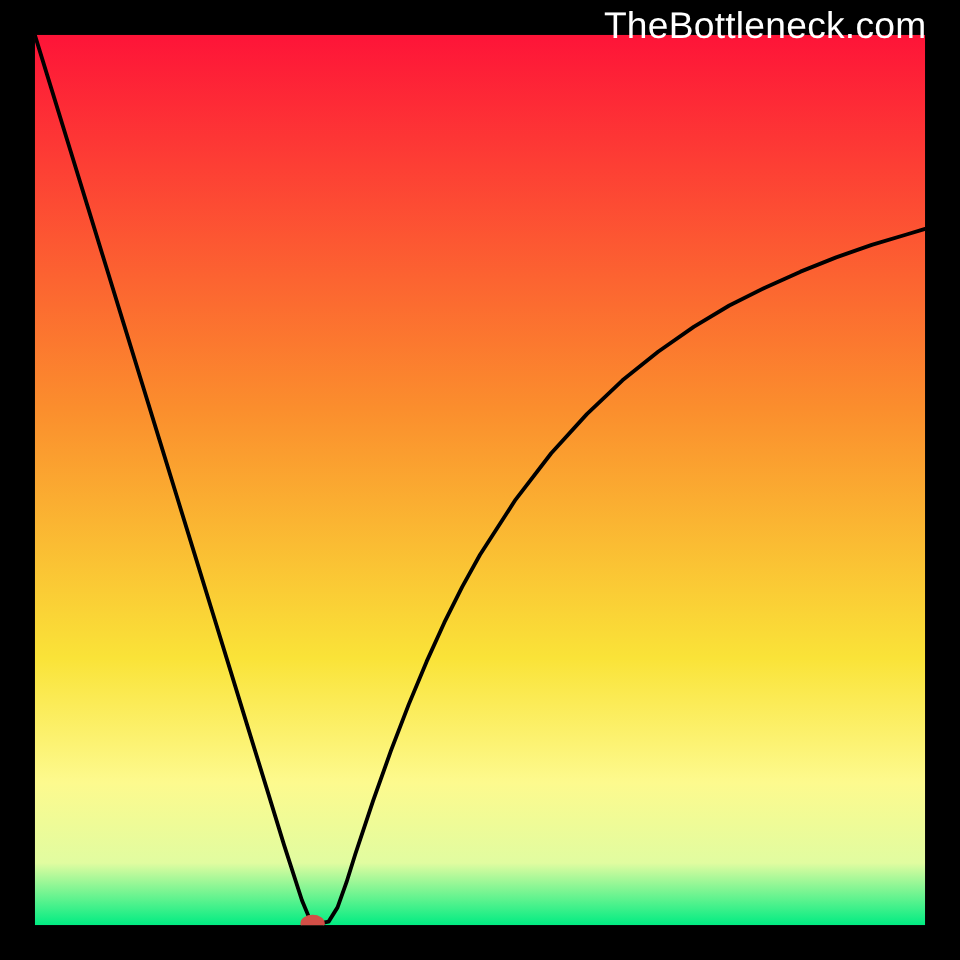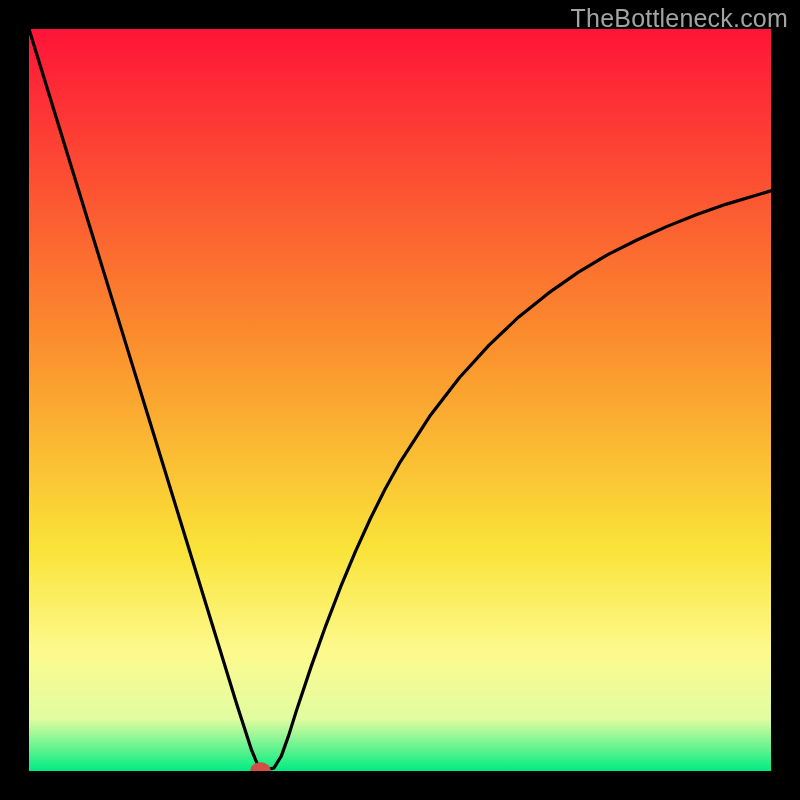--- a/index.html
+++ b/index.html
@@ -13,23 +13,23 @@
   }
   .frame {
     position: relative;
     width: 800px;
     height: 800px;
     background: #000;
   }
   .watermark {
     position: absolute;
     top: 4px;
-    right: 12px;
-    color: #a3a3a3;
-    font-size: 25px;
+    right: 28px;
+    color: #ffffff;
+    font-size: 31px;
     font-weight: 500;
     letter-spacing: 0.2px;
     z-index: 5;
   }
   .plot-outer {
     position: absolute;
     left: 29px;
     top: 29px;
     width: 742px;
     height: 742px;

